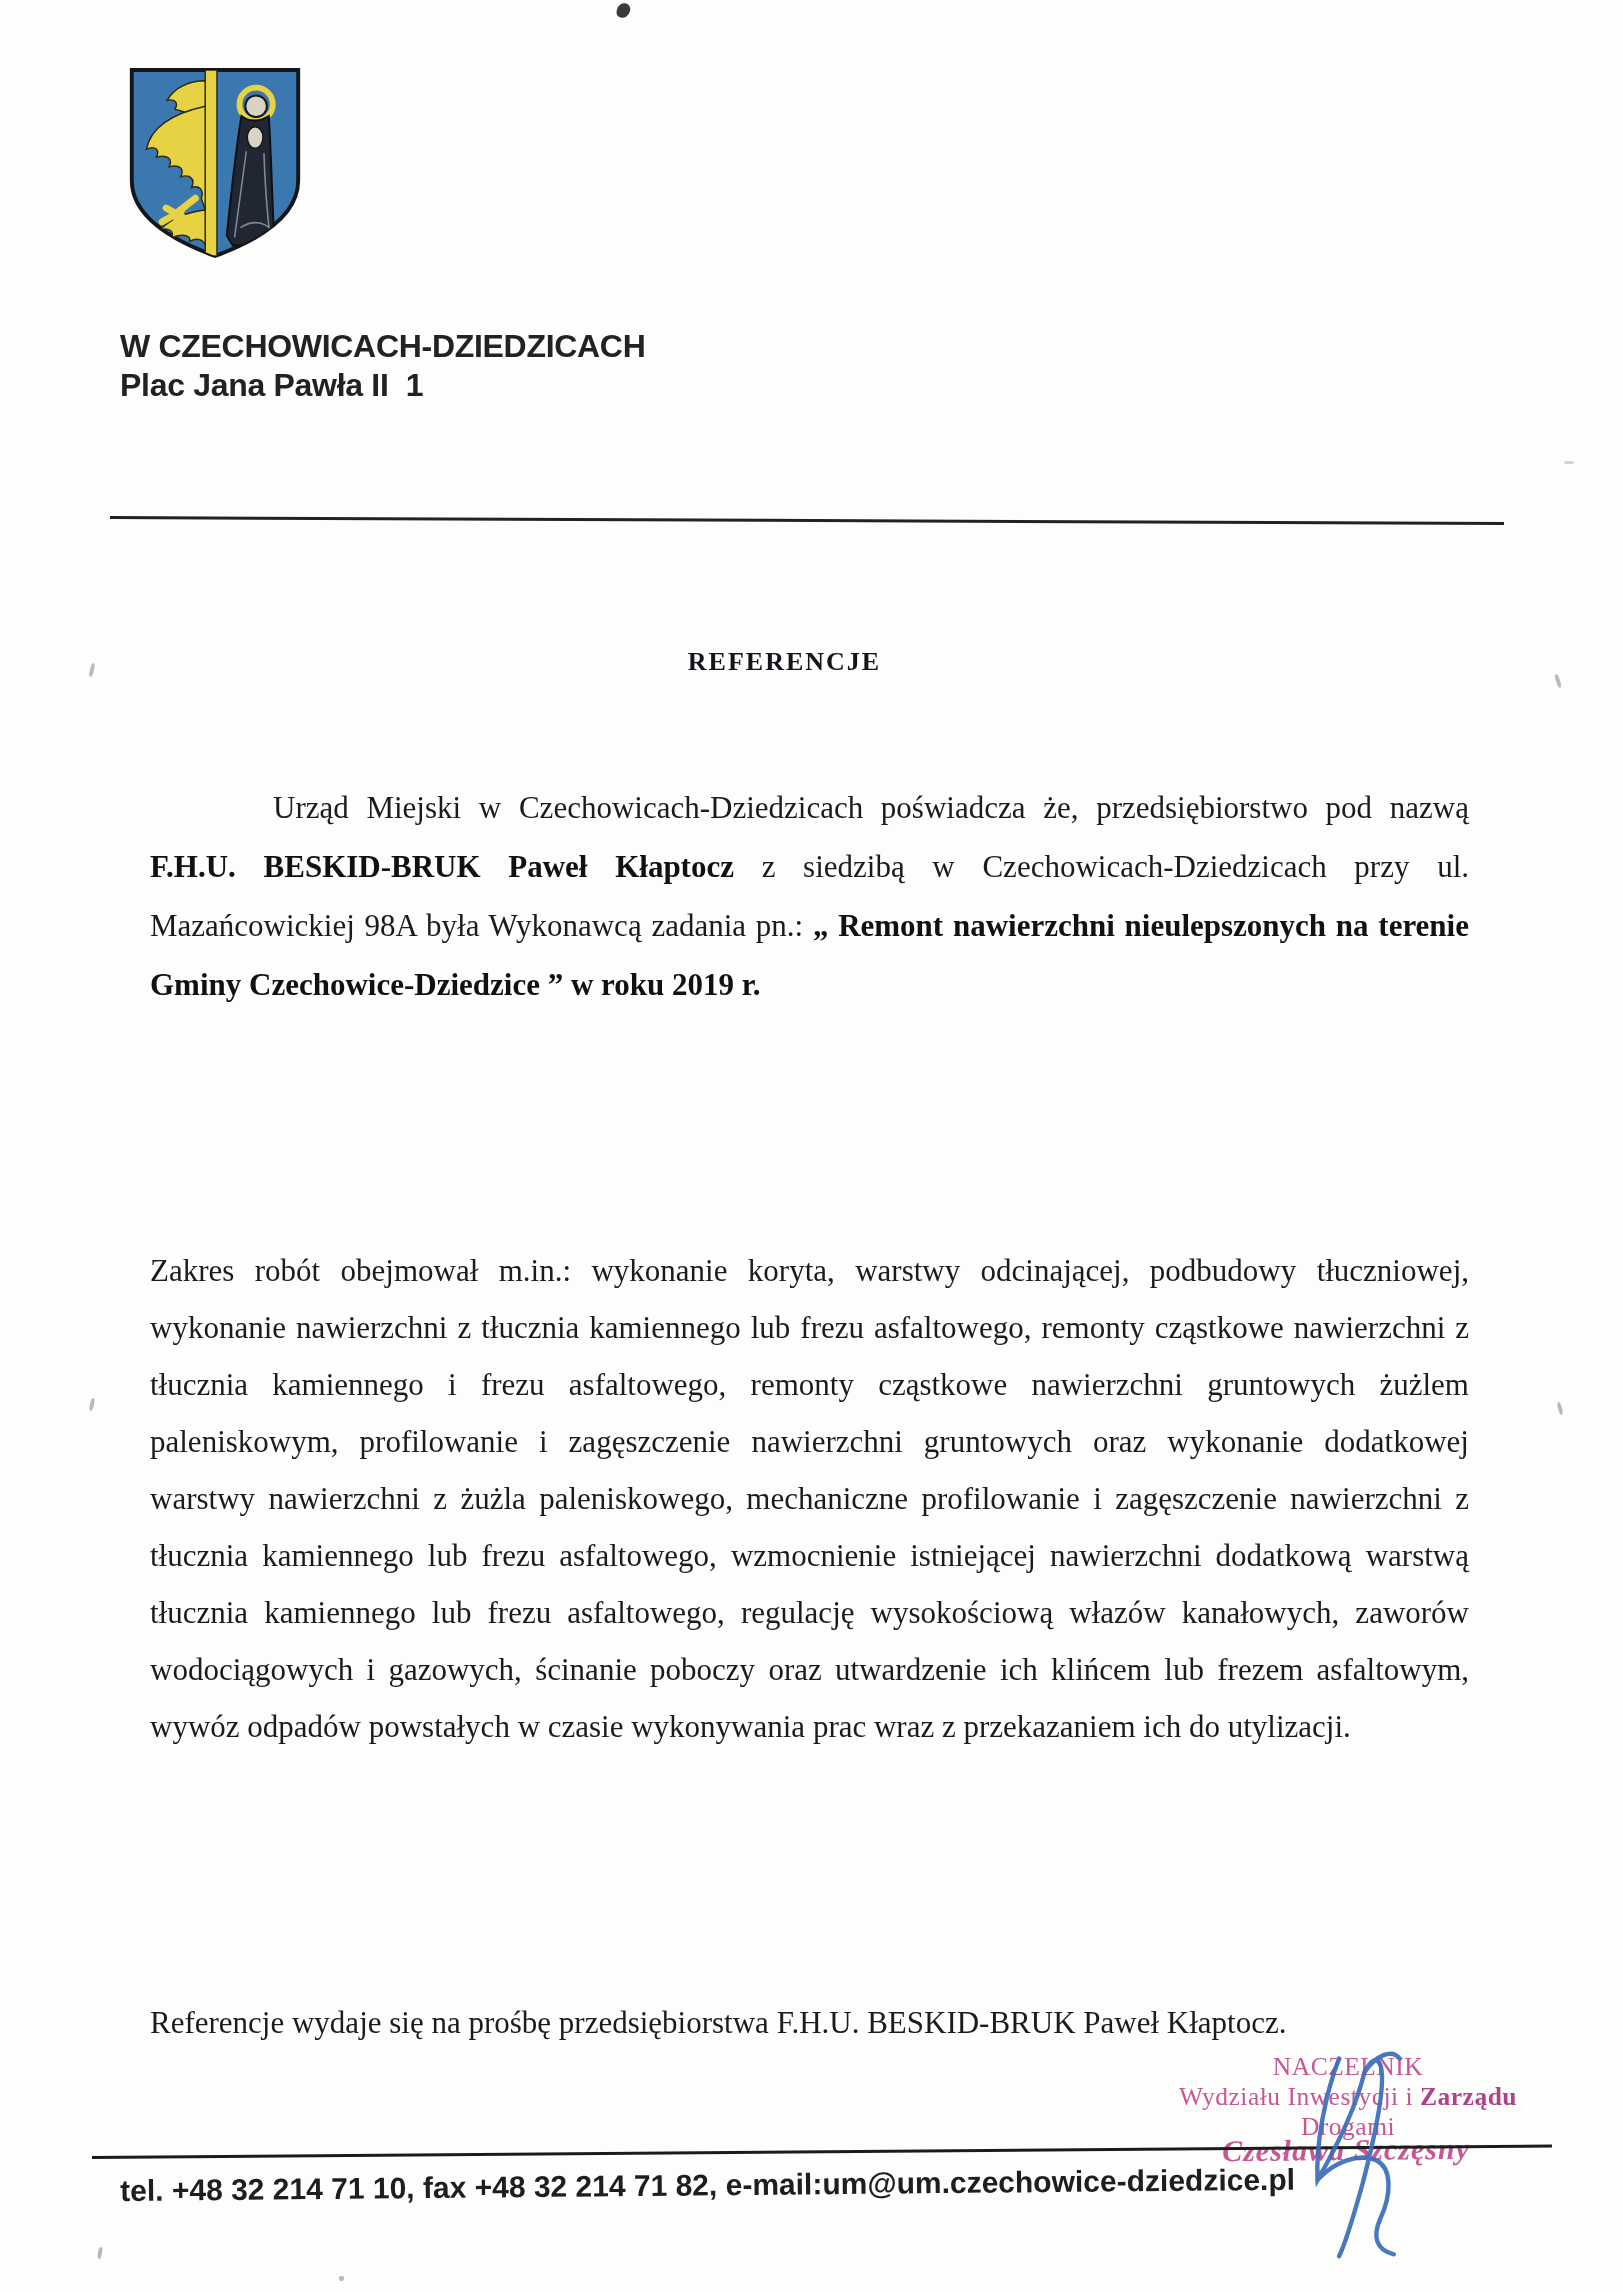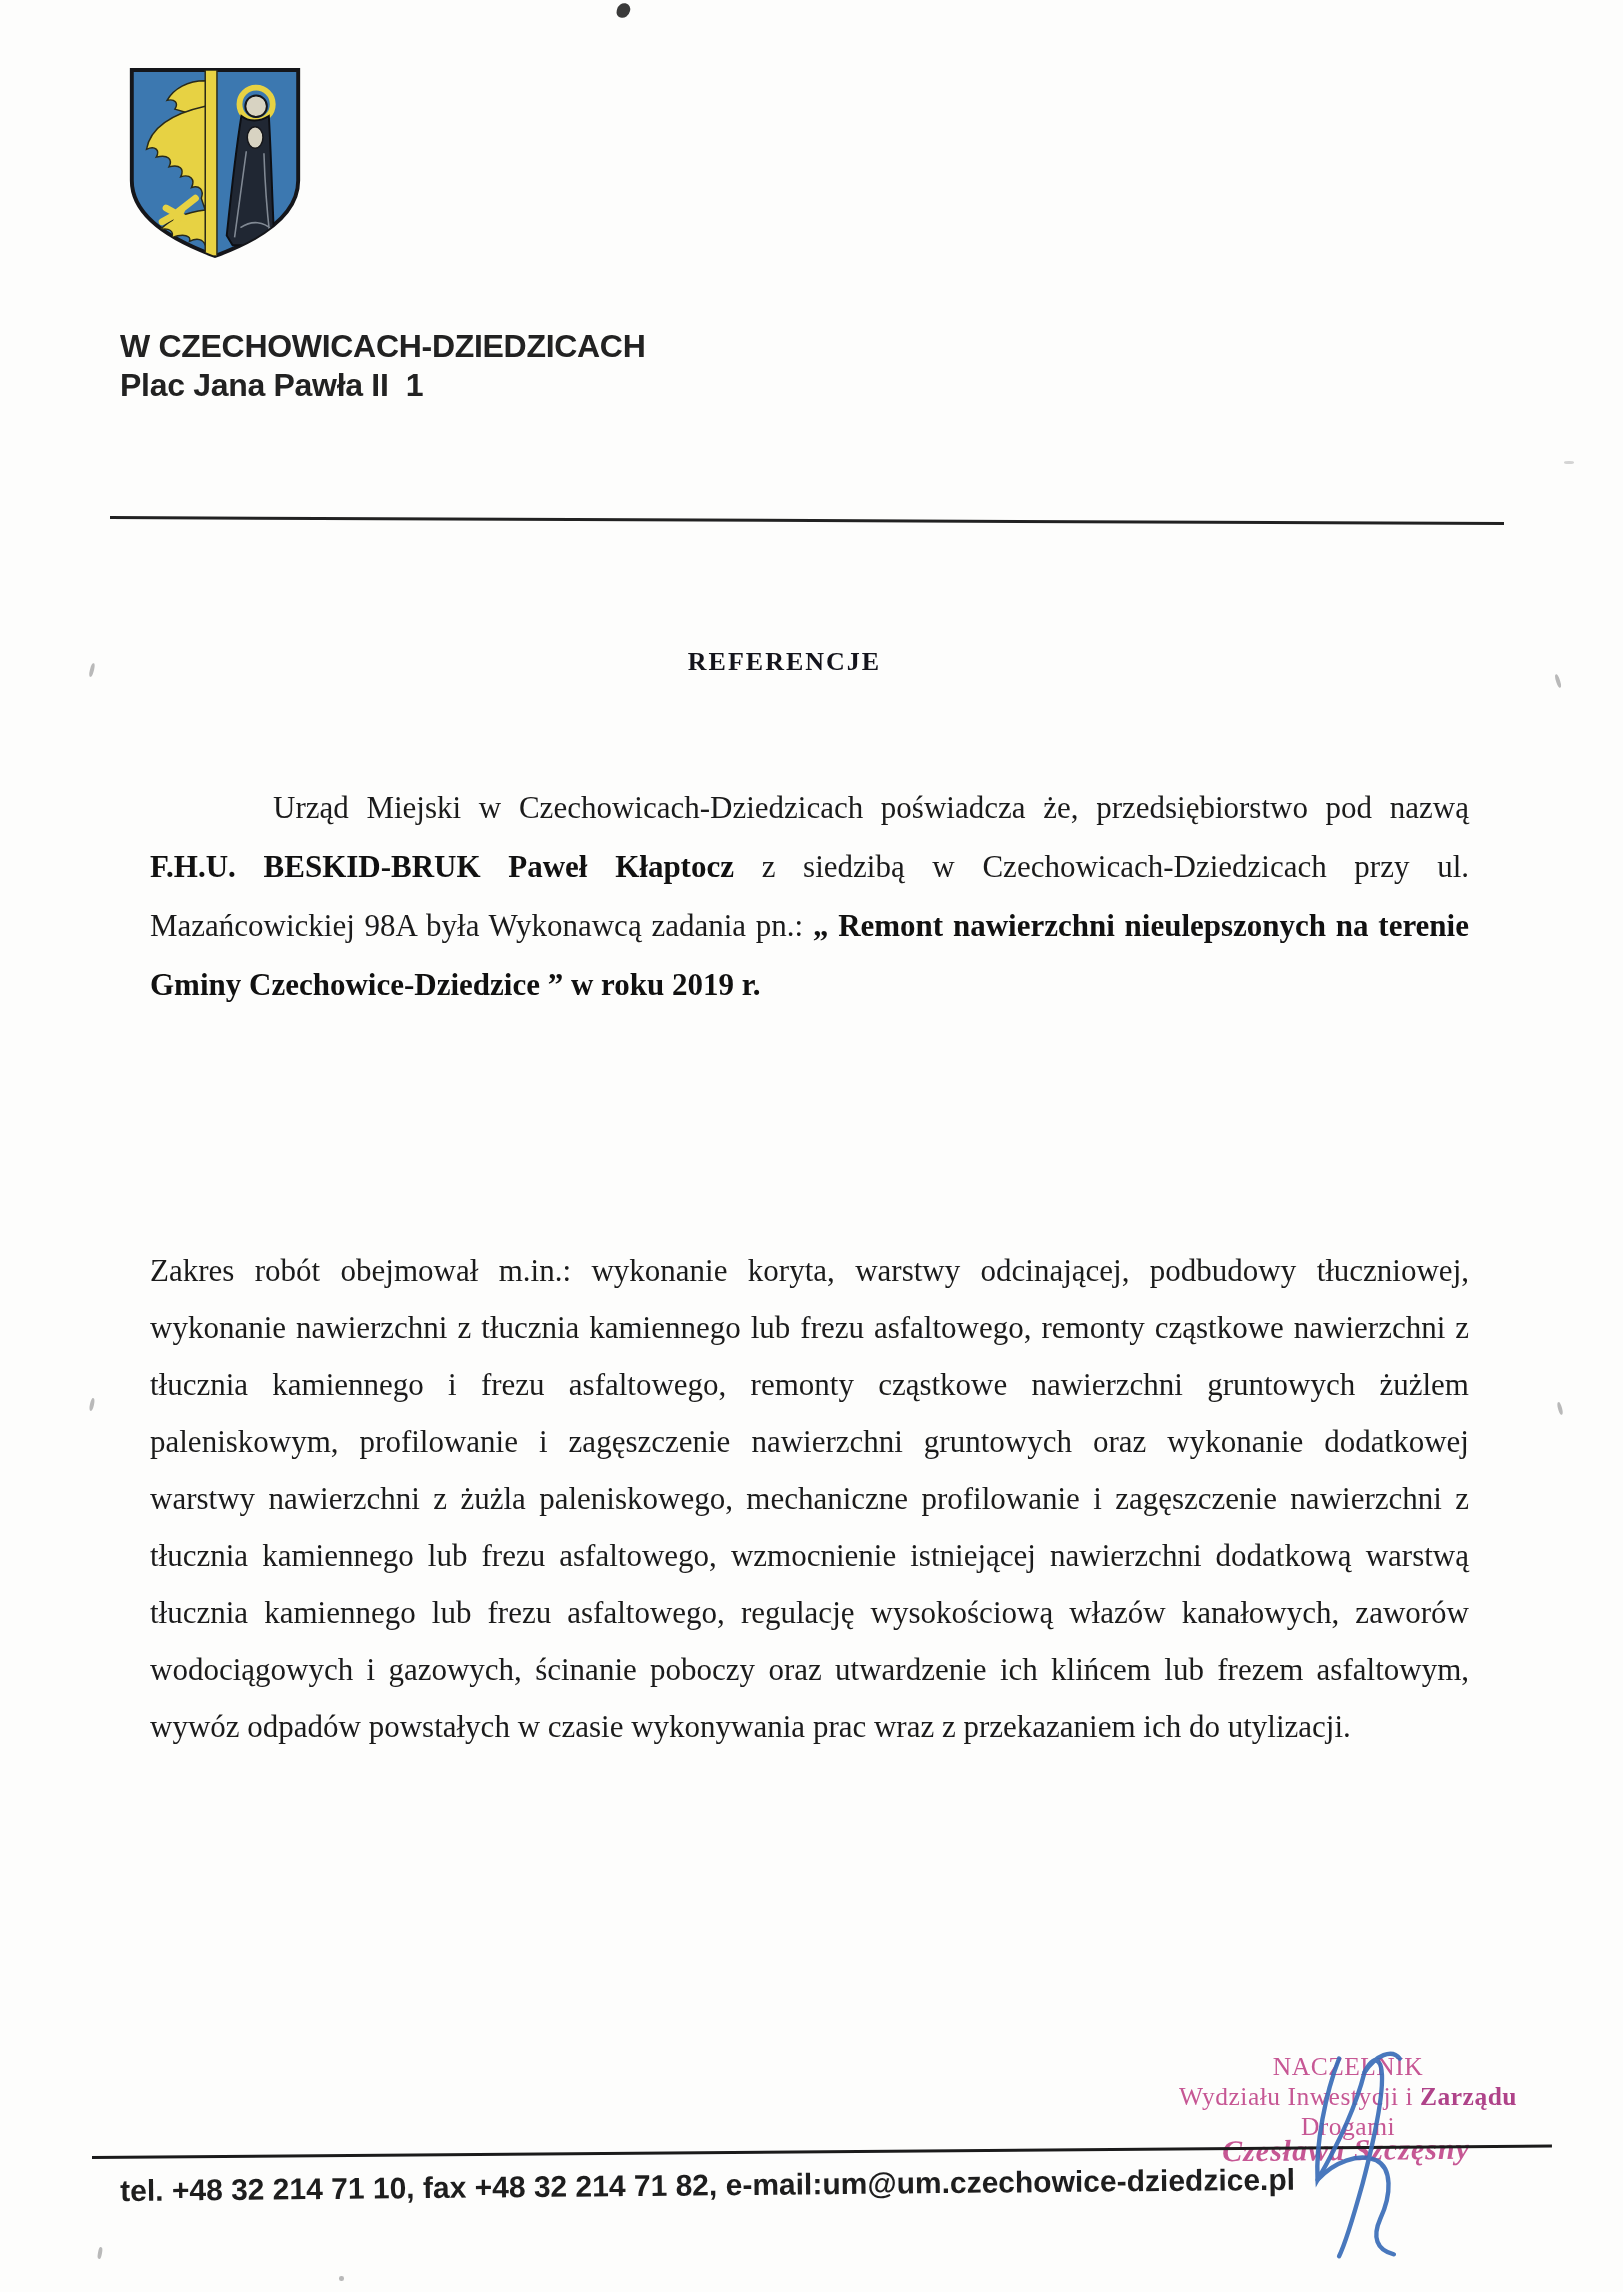--- a/index.html
+++ b/index.html
@@ -143,20 +143,21 @@
 
 
   <div class="doc-title">REFERENCJE</div>
 
   <p class="para indent" id="intro-para"><span>Urząd Miejski w Czechowicach-Dziedzicach poświadcza że, przedsiębiorstwo pod nazwą </span><b>F.H.U. BESKID-BRUK Paweł Kłaptocz</b><span> z siedzibą w Czechowicach-Dziedzicach przy ul. Mazańcowickiej 98A była Wykonawcą zadania pn.: </span><b>„ Remont nawierzchni nieulepszonych na terenie Gminy Czechowice-Dziedzice ” w roku 2019 r.</b></p>
 
 
   <p class="para" id="scope-para">Zakres robót obejmował m.in.: wykonanie koryta, warstwy odcinającej, podbudowy tłuczniowej, wykonanie nawierzchni z tłucznia kamiennego lub frezu asfaltowego, remonty cząstkowe nawierzchni z tłucznia kamiennego i frezu asfaltowego, remonty cząstkowe nawierzchni gruntowych żużlem paleniskowym, profilowanie i zagęszczenie nawierzchni gruntowych oraz wykonanie dodatkowej warstwy nawierzchni z żużla paleniskowego, mechaniczne profilowanie i zagęszczenie nawierzchni z tłucznia kamiennego lub frezu asfaltowego, wzmocnienie istniejącej nawierzchni dodatkową warstwą tłucznia kamiennego lub frezu asfaltowego, regulację wysokościową włazów kanałowych, zaworów wodociągowych i gazowych, ścinanie poboczy oraz utwardzenie ich klińcem lub frezem asfaltowym, wywóz odpadów powstałych w czasie wykonywania prac wraz z przekazaniem ich do utylizacji.</p>
 
 
+  <p class="para" id="issue-para">Referencje wydaje się na prośbę przedsiębiorstwa F.H.U. BESKID-BRUK Paweł Kłaptocz.</p>
 
   <div class="stamp">
     <div>NACZELNIK</div>
     <div><span>Wydziału Inwestycji i </span><span class="heavier">Zarządu</span></div>
     <div>Drogami</div>
   </div>
   <div class="stamp-name">Czesława Szczęsny</div>
 
   <svg class="signature" viewBox="0 0 170 235" xmlns="http://www.w3.org/2000/svg">
     <g fill="none" stroke="#3a6db8" stroke-width="4.5" stroke-linecap="round" opacity="0.92">

